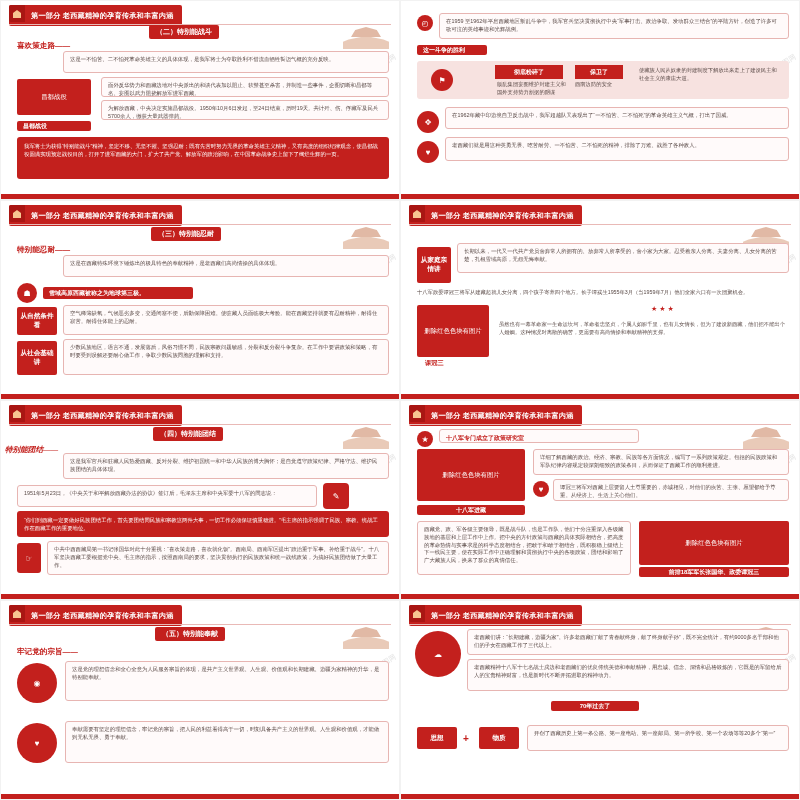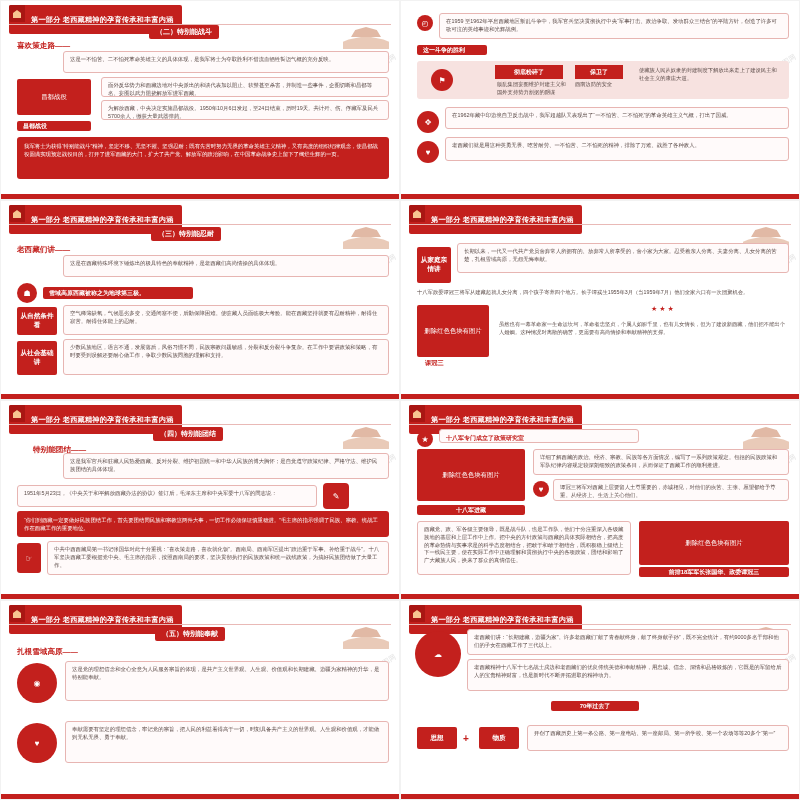--- a/index.html
+++ b/index.html
@@ -2,21 +2,21 @@
 <html><head>
 <meta charset="utf-8">
 <style>
   html,body{margin:0;padding:0;background:#ffffff;}
   body{width:800px;height:800px;font-family:"Liberation Sans",sans-serif;overflow:hidden;}
   .deck{display:grid;grid-template-columns:1fr 1fr;grid-template-rows:repeat(4,200px);width:800px;height:800px;}
   .slide{position:relative;width:400px;height:200px;overflow:hidden;background:#ffffff;box-sizing:border-box;border:1px solid #f2f2f2;}
   .slide-inner{position:absolute;inset:0;}
   
   .hdr{position:absolute;left:0;top:4px;height:17px;width:100%;}
-  .hdr .band{position:absolute;left:8px;top:0;height:29px;background:#c3201d;border-radius:2px;padding:0 8px 0 22px;display:flex;align-items:center;}
+  .hdr .band{position:absolute;left:8px;top:0;height:21px;background:#c3201d;border-radius:2px;padding:0 8px 0 22px;display:flex;align-items:center;}
   .hdr .band span{color:#fff;font-size:7.2px;font-weight:bold;letter-spacing:.2px;white-space:nowrap;}
   .hdr .tag{position:absolute;left:8px;top:0;width:16px;height:17px;background:#a91613;border-radius:2px 0 0 2px;}
   .hdr .tag:after{content:"";position:absolute;left:4px;top:4px;width:8px;height:9px;background:#ffd9a0;
      clip-path:polygon(0% 100%,0% 45%,50% 12%,100% 45%,100% 100%);opacity:.9;}
   .hdr .rule{position:absolute;left:8px;right:8px;top:19px;height:1px;background:#e9b9b6;}
   .gatebox{position:absolute;right:10px;top:22px;width:46px;height:26px;opacity:.55;}
   .gate{position:absolute;left:0;bottom:0;width:46px;height:16px;background:#d8a07f;
         clip-path:polygon(0% 100%,0% 55%,12% 40%,50% 18%,88% 40%,100% 55%,100% 100%);}
   .gate2{position:absolute;left:8px;bottom:12px;width:30px;height:10px;background:#c9805c;
         clip-path:polygon(0% 100%,14% 30%,50% 0%,86% 30%,100% 100%);}
@@ -119,21 +119,21 @@
         <div class="tag"></div>
         <div class="rule"></div>
       </div>
       <div class="gatebox">
           <div class="gate"></div>
           <div class="gate2"></div>
         </div>
       <div class="wm">包图网</div>
 
       <div class="chaptertab" style="left:150px;top:26px;">（三）特别能忍耐</div>
-      <div class="sub-title" style="left:16px;top:44px;">老西藏们讲——</div>
+      <div class="sub-title" style="left:16px;top:44px;">特别能忍耐——</div>
       <div class="card" style="left:62px;top:54px;width:326px;height:22px;">
         <p>这是在西藏特殊环境下锤炼出的极具特色的奉献精神，是老西藏们高尚情操的具体体现。</p>
       </div>
       <div class="icon-circle" style="left:16px;top:82px;width:20px;height:20px;">☗</div>
       <div class="bandline" style="left:42px;top:86px;width:150px;height:12px;">雪域高原西藏被称之为地球第三极。</div>
 
       <div class="pillar" style="left:16px;top:106px;width:40px;height:28px;">从自然条件看</div>
       <div class="card" style="left:62px;top:104px;width:326px;height:30px;">
         <p>空气稀薄缺氧，气候恶劣多变，交通闭塞不便，后勤保障困难。使驻藏人员面临极大考验。能在西藏坚持就要有忍耐精神，耐得住寂苦。耐得住体能上的忍耐。</p>
       </div>
@@ -182,21 +182,21 @@
         <div class="tag"></div>
         <div class="rule"></div>
       </div>
       <div class="gatebox">
           <div class="gate"></div>
           <div class="gate2"></div>
         </div>
       <div class="wm">包图网</div>
 
       <div class="chaptertab" style="left:152px;top:26px;">（四）特别能团结</div>
-      <div class="sub-title" style="left:32px;top:44px;">特别能团结——</div>
+      <div class="sub-title" style="left:4px;top:44px;font-style:italic;">特别能团结——</div>
       <div class="card" style="left:62px;top:52px;width:326px;height:26px;">
         <p>这是我军官兵和驻藏人民热爱西藏、反对分裂、维护祖国统一和中华人民族的博大胸怀；是自觉遵守政策纪律、严格守法、维护民族团结的具体体现。</p>
       </div>
       <div class="card" style="left:16px;top:84px;width:300px;height:22px;">
         <p>1951年5月23日，《中央关于和平解放西藏办法的协议》签订后，毛泽东主席和中央军委十八军的同志说：</p>
       </div>
       <div class="icon-circle" style="left:322px;top:82px;width:26px;height:26px;border-radius:4px;">✎</div>
       <div class="redcard" style="left:16px;top:110px;width:372px;height:26px;">
         <p>“你们到西藏一定要做好民族团结工作，首先要团结同民族和宗教这两件大事，一切工作必须保证慎重稳进。”毛主席的指示强调了民族、宗教、统战工作在西藏工作的重要地位。</p>
       </div>
@@ -254,21 +254,21 @@
         <div class="tag"></div>
         <div class="rule"></div>
       </div>
       <div class="gatebox">
           <div class="gate"></div>
           <div class="gate2"></div>
         </div>
       <div class="wm">包图网</div>
 
       <div class="chaptertab" style="left:154px;top:26px;">（五）特别能奉献</div>
-      <div class="sub-title" style="left:16px;top:46px;">扎根雪域高原——</div>
+      <div class="sub-title" style="left:16px;top:46px;">牢记党的宗旨——</div>
       <div class="icon-circle" style="left:16px;top:62px;width:40px;height:40px;">◉</div>
       <div class="card" style="left:64px;top:60px;width:324px;height:40px;">
         <p>这是党的理想信念和全心全意为人民服务宗旨的体现，是共产主义世界观、人生观、价值观和长期建藏、边疆为家精神的升华，是特别能奉献。</p>
       </div>
       <div class="icon-circle" style="left:16px;top:122px;width:40px;height:40px;">♥</div>
       <div class="card" style="left:64px;top:120px;width:324px;height:42px;">
         <p>奉献需要有坚定的理想信念，牢记党的宗旨，把人民的利益看得高于一切，时刻具备共产主义的世界观、人生观和价值观，才能做到无私无畏、勇于奉献。</p>
       </div>
       <div class="footline"></div>
     </div>

